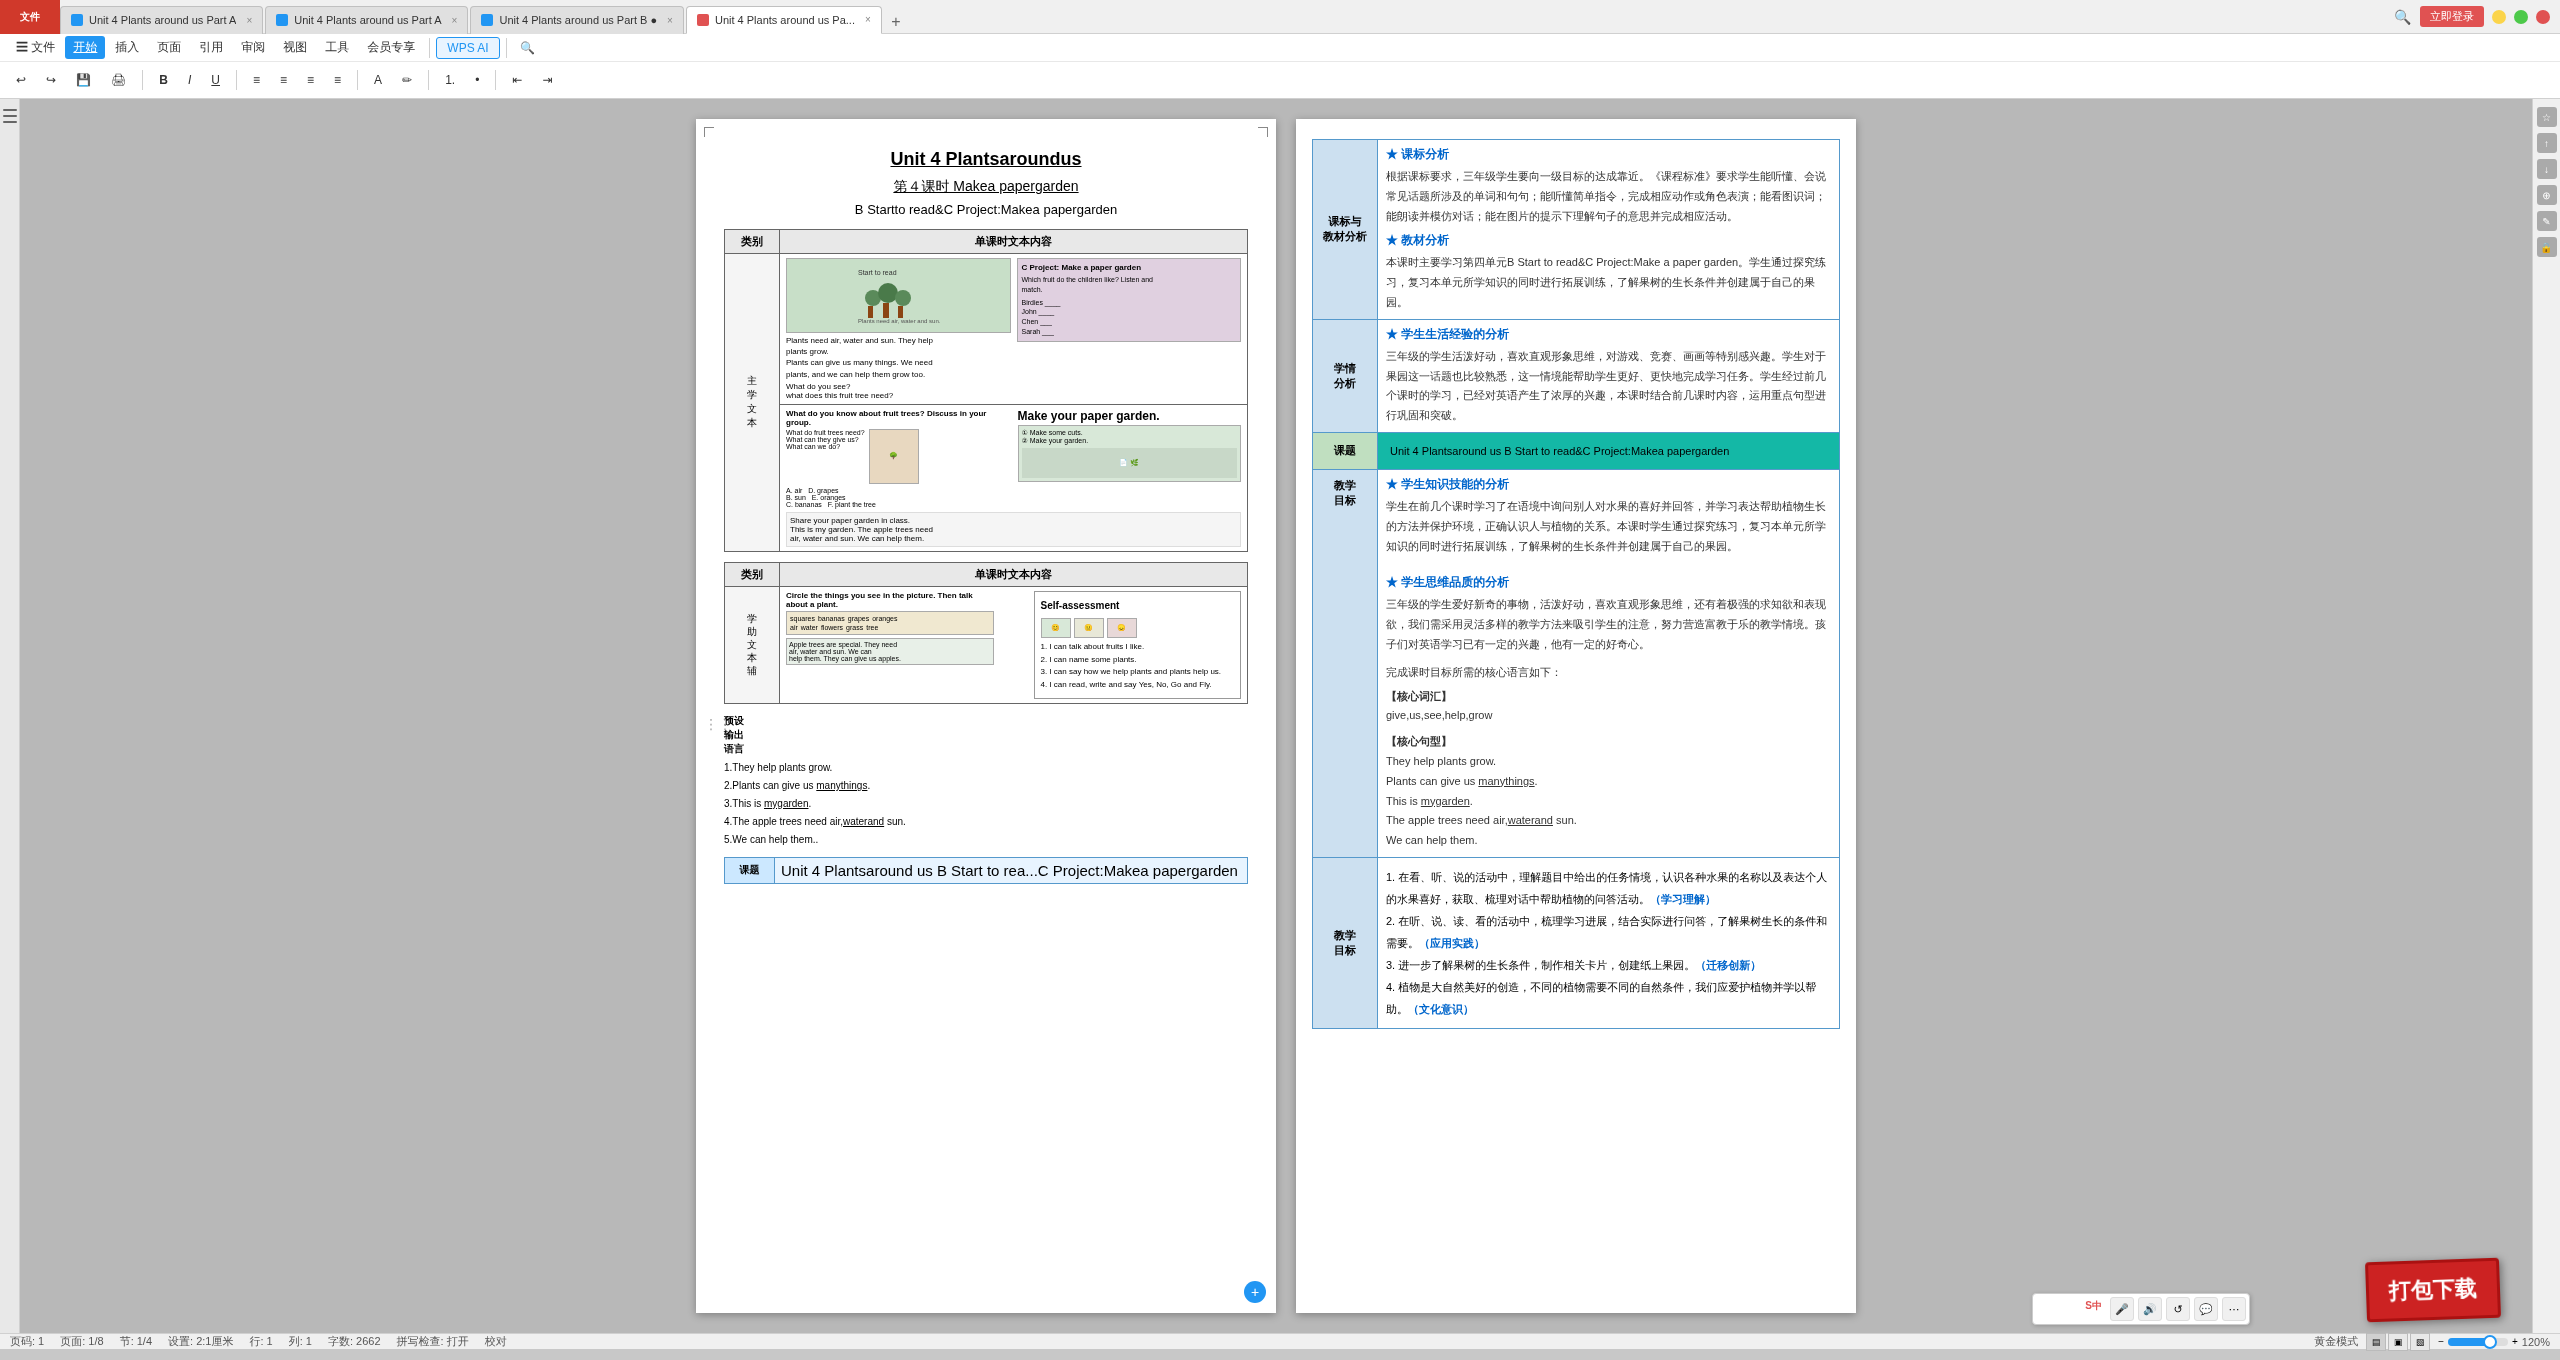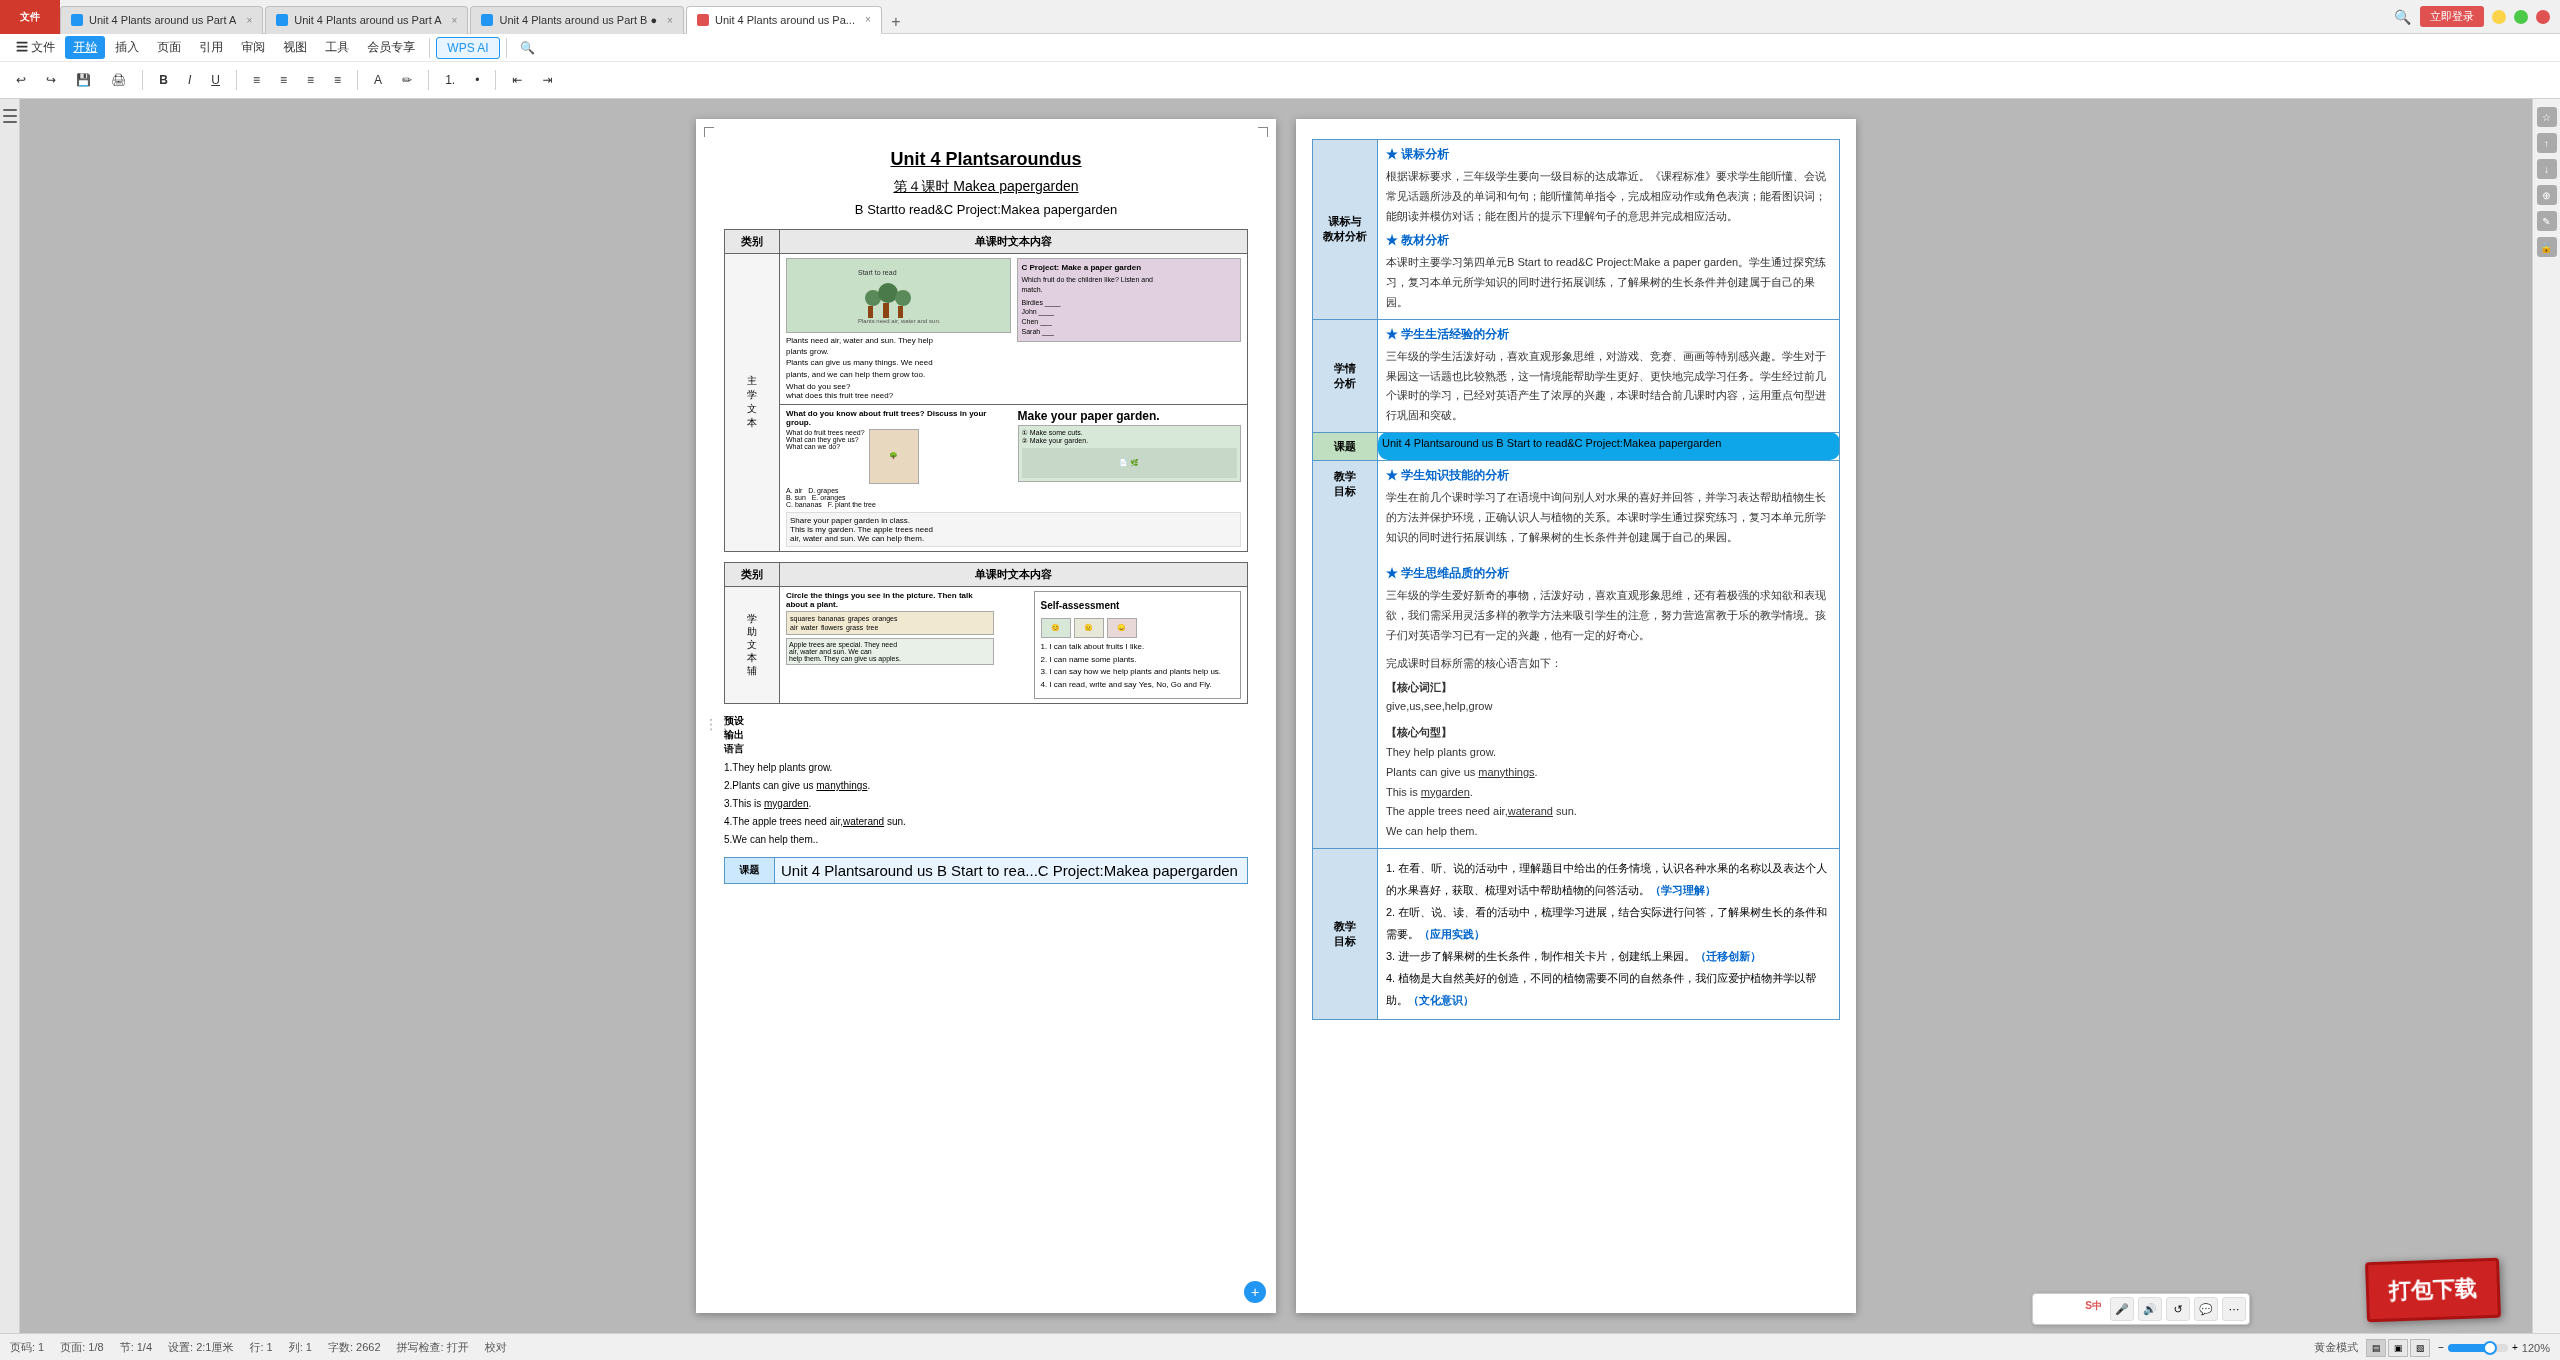--- a/index.html
+++ b/index.html
@@ -377,21 +377,21 @@
     .ke-ti-row .label-col {
       background: #c0dfc0;
     }
     .obj-highlight {
       color: #0066cc;
       font-weight: bold;
     }
 
     
     .status-bar {
-      height: 28px;
+      height: 16px;
       background: #f0f0f0;
       border-top: 1px solid #d0d0d0;
       display: flex;
       align-items: center;
       padding: 0 10px;
       font-size: 11px;
       color: #555;
       gap: 16px;
     }
     .status-bar-right {
@@ -787,21 +787,21 @@
           <tr>
             <td class="label-col" style="font-size:11px;width:65px;vertical-align:middle;text-align:center;background:#cce0f0;">学情<br>分析</td>
             <td class="content-col">
               <div class="section-title">学生生活经验的分析</div>
               <div class="content-text">三年级的学生活泼好动，喜欢直观形象思维，对游戏、竞赛、画画等特别感兴趣。学生对于果园这一话题也比较熟悉，这一情境能帮助学生更好、更快地完成学习任务。学生经过前几个课时的学习，已经对英语产生了浓厚的兴趣，本课时结合前几课时内容，运用重点句型进行巩固和突破。</div>
             </td>
           </tr>
 
           <tr class="ke-ti-row">
             <td class="label-col ke-ti-row" style="font-size:11px;width:65px;vertical-align:middle;text-align:center;background:#c0dfc0;">课题</td>
-            <td style="background:#0ea5e9;padding:4px;font-size:11px;border-radius:10px;">Unit 4  Plantsaround us B Start to read&amp;C Project:Makea papergarden</td>
+            <td style="background:#14b8a6;padding:12px;font-size:11px;">Unit 4  Plantsaround us B Start to read&amp;C Project:Makea papergarden</td>
           </tr>
 
           <tr>
             <td class="label-col" rowspan="1" style="font-size:11px;width:65px;vertical-align:top;text-align:center;background:#cce0f0;padding-top:8px;">教学<br>目标</td>
             <td class="content-col">
               <div class="section-title">学生知识技能的分析</div>
               <div class="content-text">学生在前几个课时学习了在语境中询问别人对水果的喜好并回答，并学习表达帮助植物生长的方法并保护环境，正确认识人与植物的关系。本课时学生通过探究练习，复习本单元所学知识的同时进行拓展训练，了解果树的生长条件并创建属于自己的果园。</div>
               <div class="section-title" style="margin-top:18px;">学生思维品质的分析</div>
               <div class="content-text">三年级的学生爱好新奇的事物，活泼好动，喜欢直观形象思维，还有着极强的求知欲和表现欲，我们需采用灵活多样的教学方法来吸引学生的注意，努力营造富教于乐的教学情境。孩子们对英语学习已有一定的兴趣，他有一定的好奇心。</div>
 

